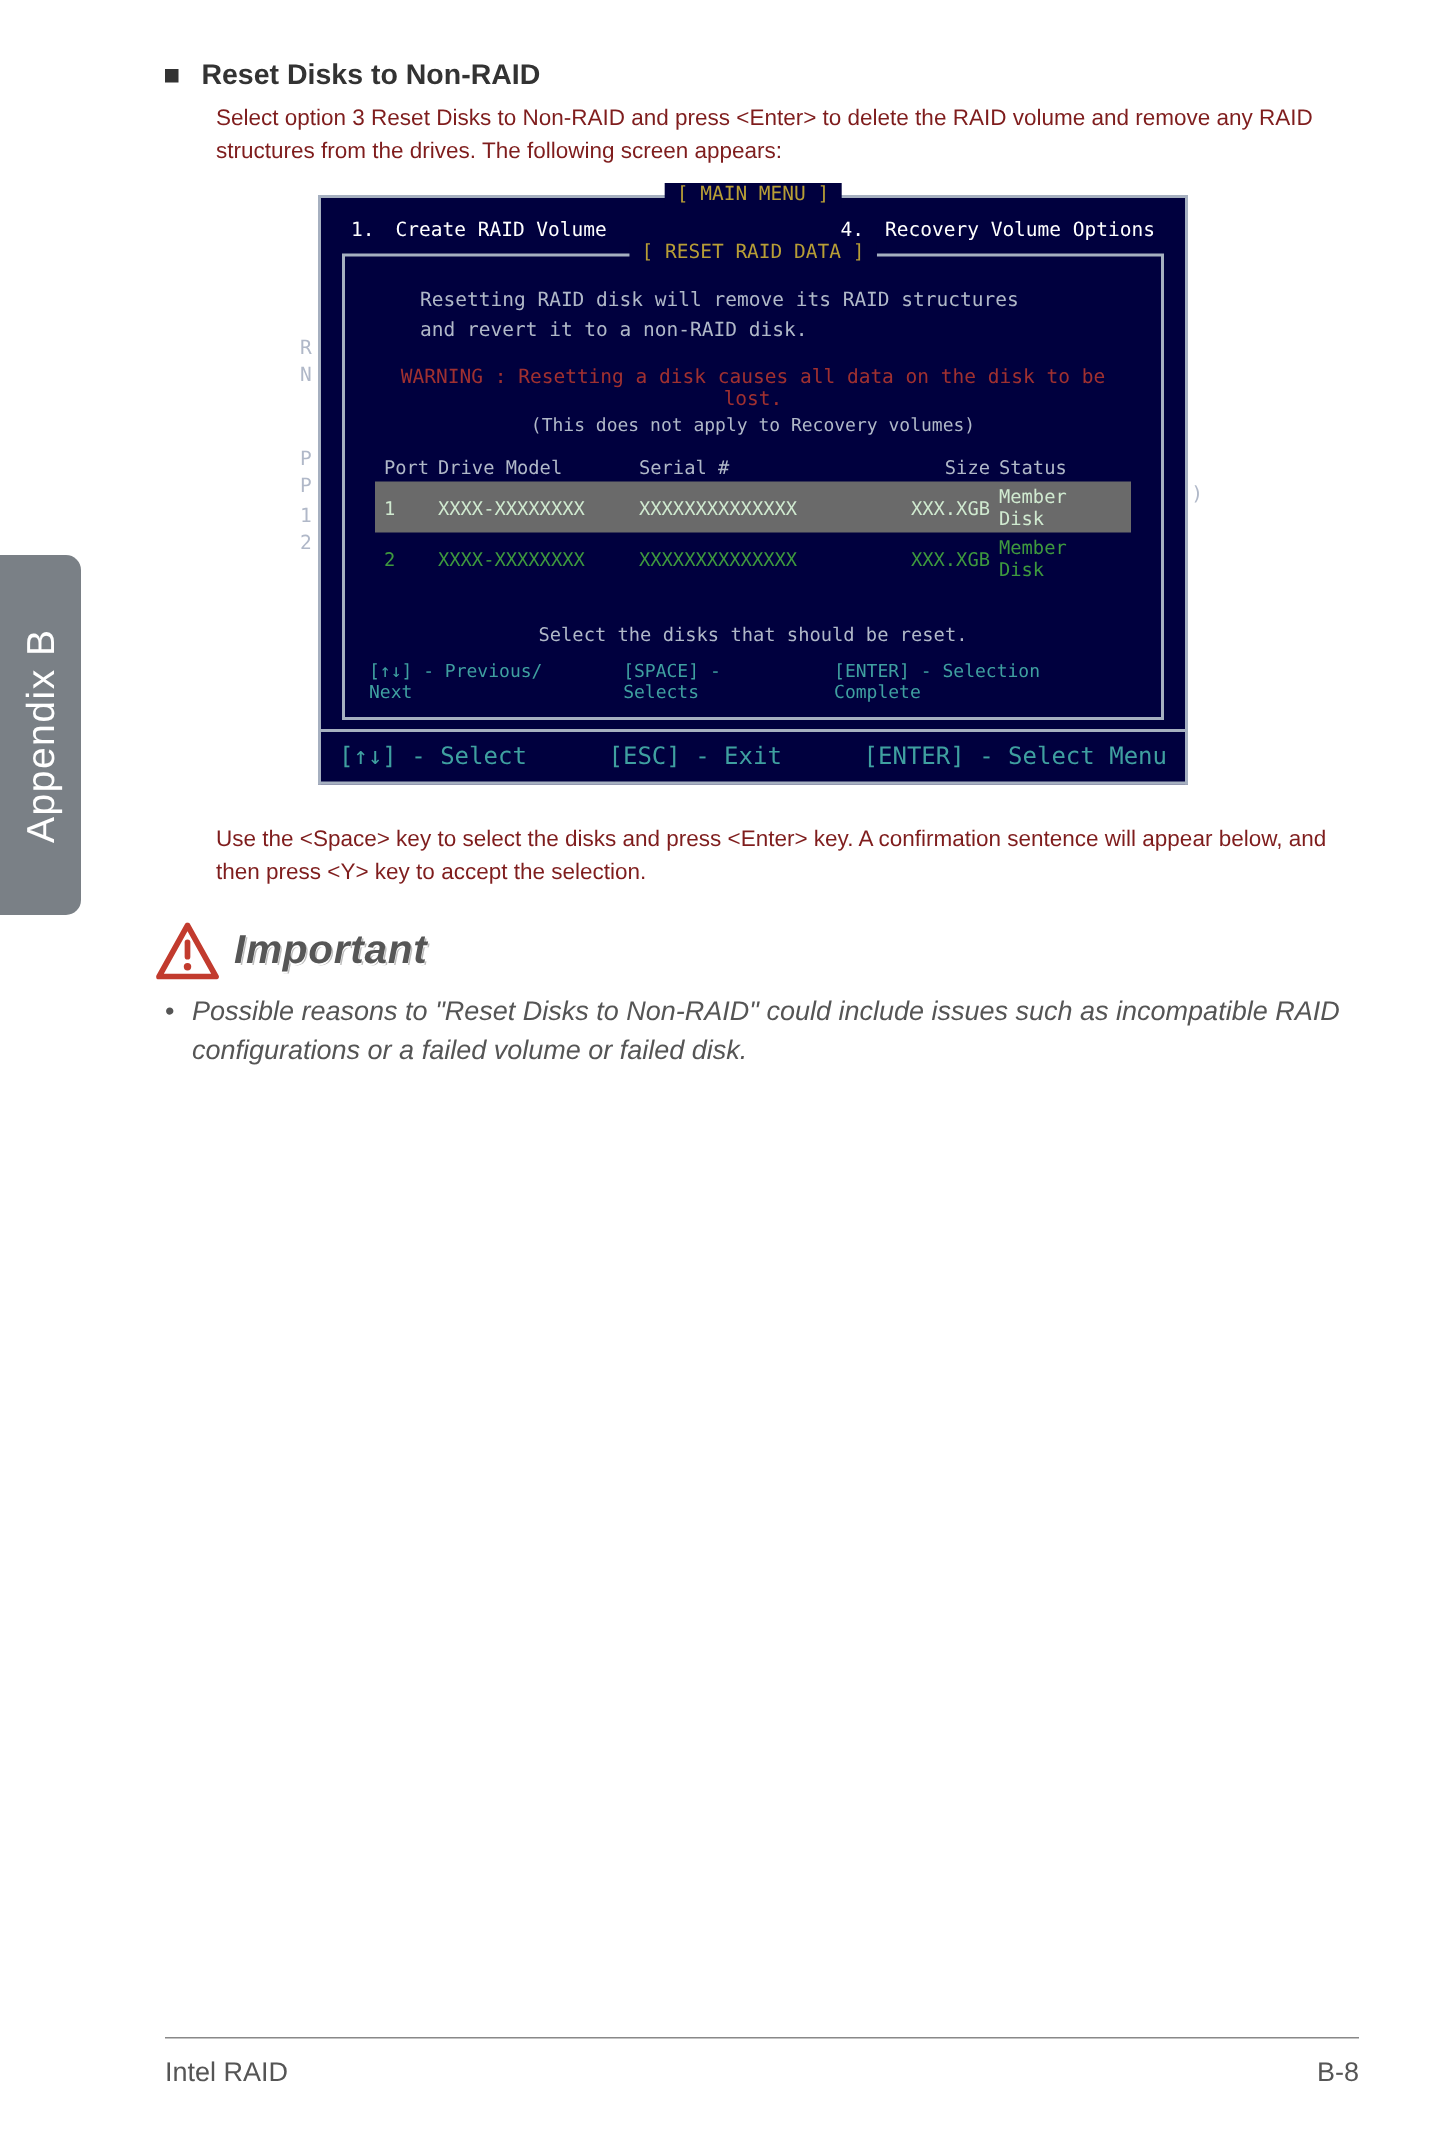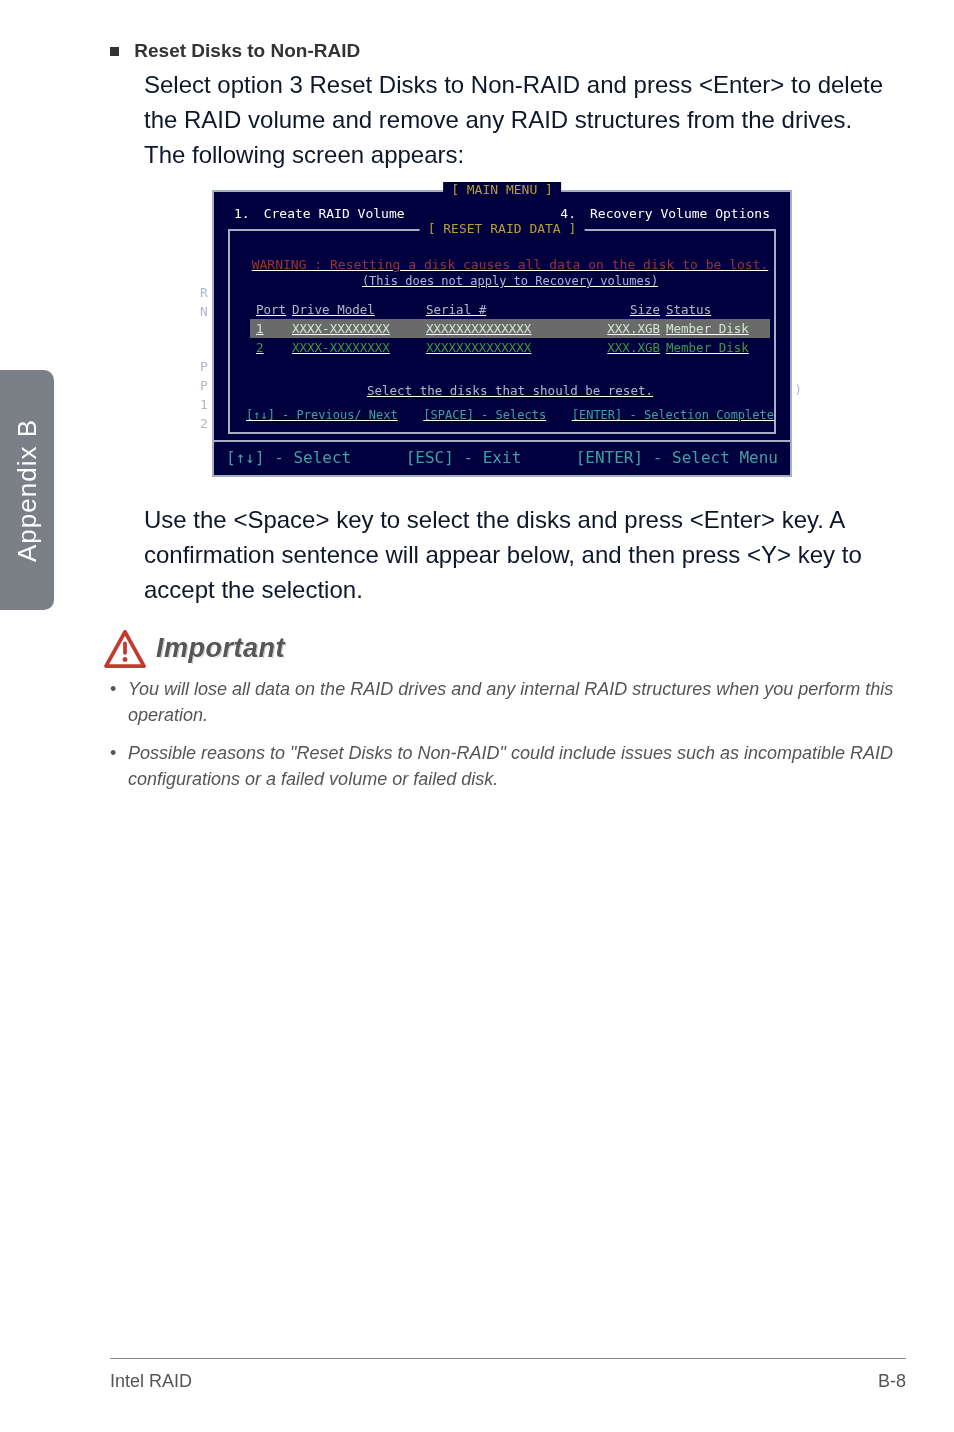--- a/index.html
+++ b/index.html
@@ -52,24 +52,24 @@
     font-size:19px;
     font-weight:700;
     color:#333;
     margin:0 0 6px 0;
   }
   h2.section .bullet{
     display:inline-block;width:9px;height:9px;background:#333;
     margin-right:10px;position:relative;top:-1px;
   }
   p.body{
-    font-size:24px;
+    font-size:15px;
     line-height:1.45;
     margin:0 0 18px 34px;
-    color:#0f172a;
+    color:#7f1d1d;
   }
 
   
   .bios-wrap{
     width:580px;
     margin:0 auto 26px auto;
     position:relative;
     font-family:"DejaVu Sans Mono","Consolas",monospace;
     font-size:13px;
     color:#b0b8c8;
@@ -85,21 +85,21 @@
     background:var(--bios-bg);
     padding:0 8px;
     white-space:nowrap;
   }
   .main-menu{padding:14px 14px 6px 14px;}
   .panel-title.main{color:var(--bios-yellow);}
   .menu-row{display:flex;justify-content:space-between;padding:0 6px;color:var(--bios-head);}
   .menu-item{display:flex;gap:14px;align-items:baseline;}
   .menu-item.bright{color:#fff;}
   
-  .disk-panel{padding:20px 0 10px 16px;color:#fff;text-decoration:underline;}
+  .disk-panel{padding:20px 16px 10px 16px;color:#fff;}
   .panel-title.disk{color:var(--bios-yellow);}
   .reset-intro{color:var(--bios-head);text-align:left;padding-left:34px;line-height:1.6;margin-bottom:12px;}
   .warn{color:var(--bios-red);text-align:center;margin:6px 0 2px 0;}
   .subnote{color:var(--bios-head);text-align:center;margin-bottom:12px;font-size:12px;}
   .disk-table{padding:0 4px;}
   .thead,.trow{display:flex;gap:0;align-items:center;padding:2px 6px;}
   .thead{color:var(--bios-head);font-size:12.5px;}
   .col-port{width:36px;}
   .col-drive{width:134px;}
   .col-serial{width:170px;}
@@ -219,20 +219,24 @@
         </div>
         <div class="menu-item bright">
           <span>4.</span>
           <span>Recovery Volume Options</span>
         </div>
       </div>
 
       <div class="panel disk-panel" style="margin-top:8px;">
         <div class="panel-title disk">[ RESET RAID DATA ]</div>
 
+        <div class="reset-intro">
+          <div>Resetting RAID disk will remove its RAID structures</div>
+          <div>and revert it to a non-RAID disk.</div>
+        </div>
 
         <div class="warn">WARNING : Resetting a disk causes all data on the disk to be lost.</div>
         <div class="subnote">(This does not apply to Recovery volumes)</div>
 
         <div class="disk-table">
           <div class="thead">
             <div class="col-port">Port</div>
             <div class="col-drive">Drive Model</div>
             <div class="col-serial">Serial #</div>
             <div class="col-size">Size</div>
@@ -278,21 +282,20 @@
       <svg viewBox="0 0 44 40">
         <polygon points="22,2 42,38 2,38" fill="none" stroke="#c23b2e" stroke-width="4" stroke-linejoin="round"></polygon>
         <rect x="20" y="12" width="4" height="14" rx="2" fill="#c23b2e"></rect>
         <circle cx="22" cy="31" r="2.6" fill="#c23b2e"></circle>
       </svg>
     </span>
     <span class="imp-word" data-text="Important">Important</span>
   </div>
 
   <ul class="notes">
-    <li>You will lose all data on the RAID drives and any internal RAID structures when you perform this operation.</li>
     <li>Possible reasons to "Reset Disks to Non-RAID" could include issues such as incompatible RAID configurations or a failed volume or failed disk.</li>
   </ul>
 
 </div>
 
 <div class="page-footer">
   <span>Intel RAID</span>
   <span>B-8</span>
 </div>
 

